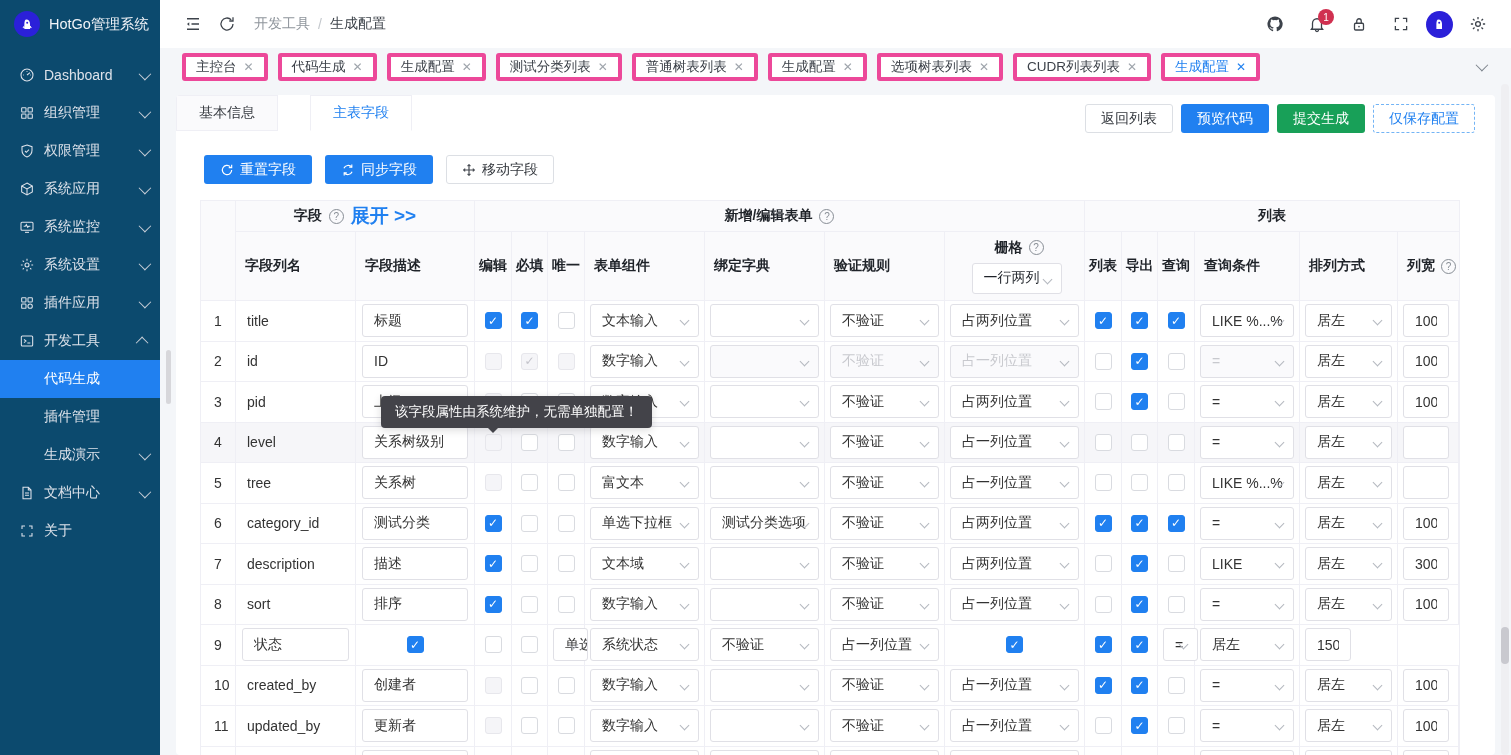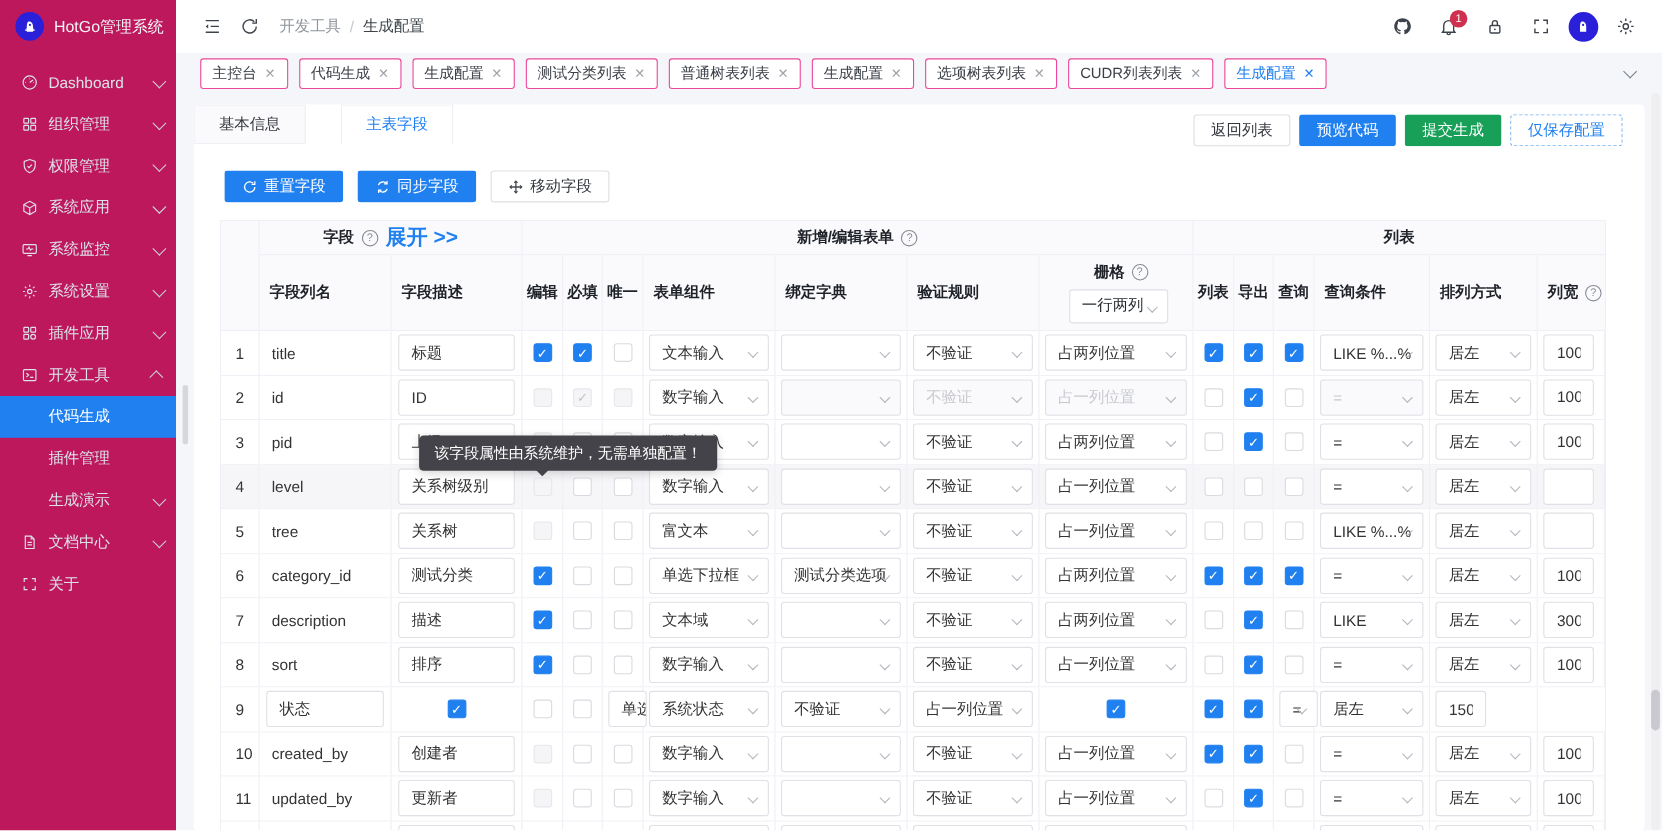--- a/index.html
+++ b/index.html
@@ -1,20 +1,20 @@
 <!DOCTYPE html>
 <html><head>
 <meta charset="utf-8">
 <style>
 * { margin:0; padding:0; box-sizing:border-box; }
 html,body { width:1511px; height:755px; overflow:hidden; font-family:"Liberation Sans","DejaVu Sans",sans-serif; background:#fff; }
 .page { position:relative; width:1511px; height:755px; display:flex; overflow:hidden; }
 
 
-.sidebar { width:160px; height:100%; background:#be185d; flex:none; color:#e3e7ee; position:relative; z-index:5; }
+.sidebar { width:160px; height:100%; background:#0c4a6e; flex:none; color:#e3e7ee; position:relative; z-index:5; }
 .logo { height:48px; display:flex; align-items:center; padding-left:14px; gap:9px; }
 .logo-badge { width:26px; height:26px; border-radius:50%; background:#2b20d9; display:flex; align-items:center; justify-content:center; flex:none; }
 .logo-text { font-size:14.5px; color:#f2f4f8; white-space:nowrap; }
 .side-menu { padding-top:8px; }
 .side-item { height:38px; display:flex; align-items:center; padding:0 12px 0 18px; font-size:14px; color:#dde2ea; cursor:pointer; position:relative; }
 .side-item .side-icon { width:17px; height:17px; margin-right:9px; display:flex; align-items:center; justify-content:center; flex:none; }
 .side-item .side-icon svg { width:16px; height:16px; stroke:#dde2ea; fill:none; stroke-width:1.6; }
 .side-item .side-label { flex:1; white-space:nowrap; overflow:hidden; }
 .side-item.sub { padding-left:44px; }
 .side-item.active { background:#2080f0; color:#fff; }
@@ -31,21 +31,21 @@
 .crumbs { display:flex; align-items:center; gap:8px; margin-left:10px; font-size:14px; }
 .crumb-sec { color:#8f959c; cursor:pointer; }
 .crumb-sep { color:#c3c7cc; }
 .crumb-cur { color:#3d434a; }
 .topbar-right { margin-left:auto; display:flex; align-items:center; gap:8px; }
 .badge { position:absolute; top:2px; right:0px; min-width:16px; height:16px; background:#d03050; color:#fff; border-radius:8px; font-size:10px; display:flex; align-items:center; justify-content:center; padding:0 4px; }
 .avatar { width:27px; height:27px; border-radius:50%; background:#2b20d9; display:flex; align-items:center; justify-content:center; cursor:pointer; }
 
 
 .tabbar { height:37px; display:flex; align-items:center; padding:0 14px 0 22px; gap:10px; flex:none; }
-.tab-chip { height:28px; background:#fff; border:1px solid #ec4899; border-radius:3px; display:flex; align-items:center; padding:0 10px; font-size:13.5px; color:#3b4048; gap:7px; cursor:pointer; white-space:nowrap; }
+.tab-chip { height:28px; background:#fff; border:4px solid #ec4899; border-radius:3px; display:flex; align-items:center; padding:0 10px; font-size:13.5px; color:#3b4048; gap:7px; cursor:pointer; white-space:nowrap; }
 .tab-chip .x { color:#9ea4ab; font-size:12px; }
 .tab-chip.active { color:#2080f0; }
 .tab-chip.active .x { color:#2080f0; }
 .tab-drop { margin-left:auto; }
 
 
 .content { flex:1; padding:10px 16px 0 16px; overflow:hidden; }
 .card { background:#fff; border-radius:4px; height:100%; overflow:hidden; }
 .card-head { display:flex; align-items:flex-start; }
 .ctabs { display:flex;gap:32px; }

